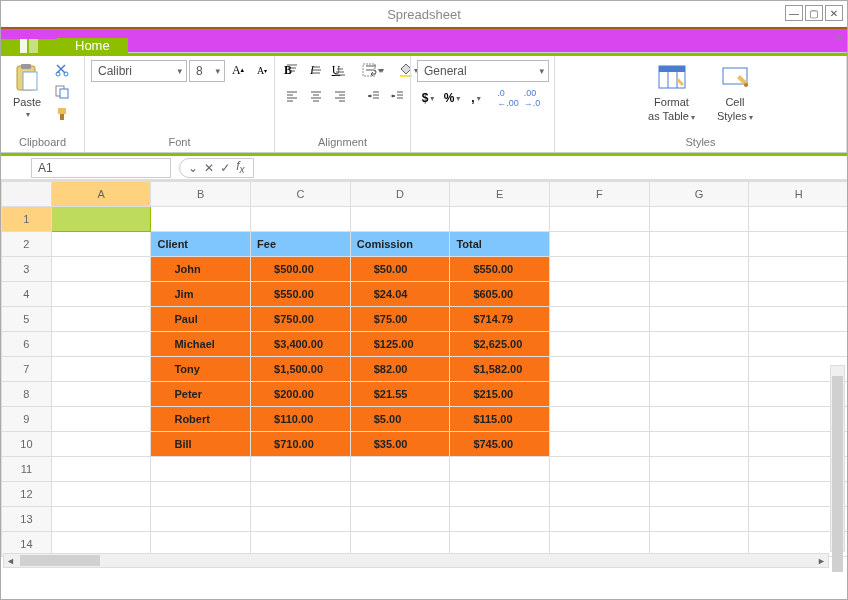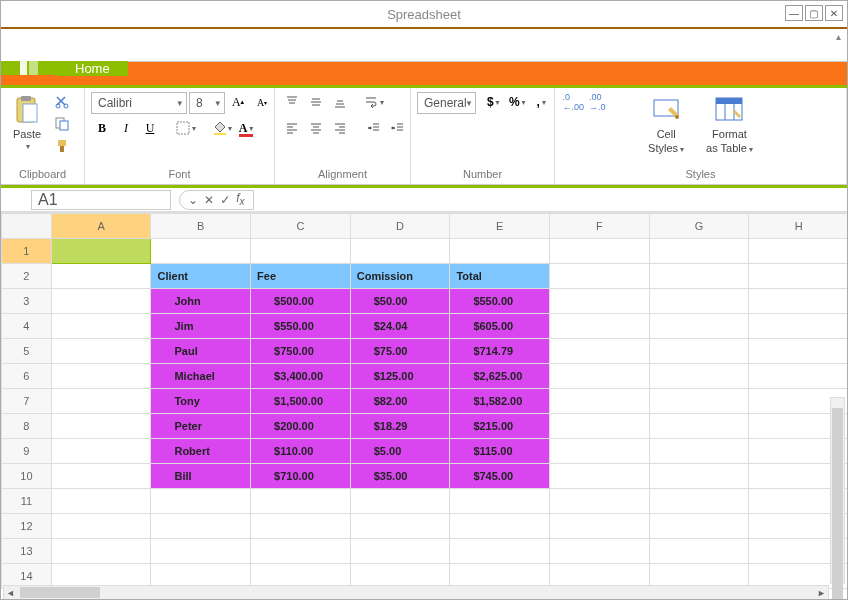--- a/index.html
+++ b/index.html
@@ -1,51 +1,51 @@
 <!DOCTYPE html>
 <html><head>
 <meta charset="utf-8">
 <style>
 * { box-sizing: border-box; margin: 0; padding: 0; }
 body { font-family: "Segoe UI", Arial, sans-serif; font-size: 12px; background: #fff; width: 848px; height: 600px; overflow: hidden; border: 1px solid #aaa; position: relative; }
 .titlebar { height: 28px; display: flex; align-items: center; justify-content: center; position: relative; background: #fff; border-bottom: 2px solid #a16207; color: #888; font-size: 13px; }
 .win-controls { position: absolute; right: 4px; top: 4px; display: flex; gap: 0; }
 .win-btn { width: 18px; height: 16px; border: 1px solid #999; background: #fff; display: flex; align-items: center; justify-content: center; font-size: 10px; cursor: pointer; margin-left: 2px; color:#555; }
 .qat { position: absolute; right: 6px; top: 30px; color: #888; font-size: 10px; }
-.tabs { height: 24px; display: flex; align-items: flex-start; background: #f97316; margin-top: 32px; }
+.tabs { height: 24px; display: flex; align-items: flex-end; background: #d946ef; }
 .tab { padding: 0 18px; display: flex; align-items: center; color: #fff; font-size: 13px; cursor: pointer; }
 .tab-file { background: #8DBF00; width: 56px; justify-content: center; }
 .tab-home { background: #8DBF00; }
 .tabs-rest { flex: 1; border-bottom: 1px solid #ccc; }
 .ribbon { display: flex; height: 100px; border-top: 3px solid #8DBF00; border-bottom: 1px solid #ccc; background: #fff; }
 .group { border-right: 1px solid #ddd; padding: 4px 6px 2px 6px; display: flex; flex-direction: column; position: relative; }
 .group-body { flex: 1; display: flex; align-items: flex-start; gap: 4px; }
 .group-label { text-align: center; color: #777; font-size: 11px; height: 16px; line-height: 16px; }
 .big-btn { display: flex; flex-direction: column; align-items: center; justify-content: flex-start; padding: 2px 4px; cursor: pointer; font-size: 11px; color: #444; gap: 2px; }
 .big-btn .ico { width: 32px; height: 32px; }
 .mini-col { display: flex; flex-direction: column; gap: 2px; }
 .mini { width: 22px; height: 20px; display: flex; align-items: center; justify-content: center; cursor: pointer; border: 1px solid transparent; }
 .combo { height: 22px; border: 1px solid #bbb; background: #fff; display: flex; align-items: center; padding: 0 4px 0 6px; color: #555; font-size: 12px; cursor: pointer; }
 .combo .caret { margin-left: auto; font-size: 9px; color: #666; }
 .row { display: flex; gap: 2px; }
 .namebox-row { height: 24px; display: flex; align-items: center; background: #fff; border-bottom: 1px solid #ddd; }
-.namebox { width: 140px; height: 20px; margin-left: 30px; border: 1px solid #ccc; padding: 0 6px; display: flex; align-items: center; color: #555; background: #fff; font-size: 16px; }
+.namebox { width: 140px; height: 20px; margin-left: 30px; border: 1px solid #ccc; padding: 0 6px; display: flex; align-items: center; color: #555; background: #fff; font-size: 12px; }
 .fx-box { margin-left: 8px; height: 20px; border: 1px solid #ccc; display: flex; align-items: center; gap: 6px; padding: 0 8px; color: #666; font-size: 12px; border-radius: 10px 0 0 10px; }
 .grid-wrap { position: relative; height: 392px; overflow: hidden; border-top: 1px solid #ddd; }
 table.grid { border-collapse: collapse; width: 848px; table-layout: fixed; }
 table.grid th, table.grid td { border: 1px solid #ddd; height: 25px; font-size: 11px; }
 .corner { width: 48px; background: #f5f5f5; }
 th.colh { background: #f7f7f7; color: #666; font-weight: normal; text-align: center; width: 96px; }
 th.colh.sel { background: #FFD27F; }
 th.rowh { width: 48px; background: #f7f7f7; color: #666; font-weight: normal; text-align: center; }
 th.rowh.sel { background: #FFD27F; }
 td.cell { padding: 0 6px; color: #333; }
 td.active { background: #BEDB5E; border: 1px solid #8DBF00 !important; }
 td.hdr { background: #7FC6FF; font-weight: bold; color: #222; }
-td.dat { background: #d946ef; font-weight: bold; color: #222; padding-left: 23px; }
+td.dat { background: #f97316; font-weight: bold; color: #222; padding-left: 23px; }
 .vscroll { position: absolute; right: 2px; top: 184px; width: 15px; bottom: 20px; background: #f0f0f0; border: 1px solid #ddd; }
 .vscroll .thumb { position: absolute; left: 1px; right: 1px; top: 10px; height: 200px; background: #d0d0d0; }
 .hscroll { position: absolute; left: 2px; right: 18px; bottom: 4px; height: 15px; background: #f0f0f0; border: 1px solid #ddd; }
 .hscroll .thumb { position: absolute; top: 1px; bottom: 1px; left: 6px; width: 80px; background: #d0d0d0; }
 .hscroll .arrow, .vscroll .arrow { position: absolute; width: 13px; height: 13px; display:flex; align-items:center; justify-content:center; font-size:9px; color:#666; }
 .ribbon-bottom-line { height: 3px; background: #8DBF00; }
 svg { display: block; }
 .styles-body { flex:1; display:flex; gap:14px; justify-content:center; }
 .caret-dn { font-size: 8px; color: #666; margin-left: 2px; }
 </style>
@@ -107,21 +107,21 @@
               <rect x="3" y="1" width="8" height="6" fill="#E8C060"></rect>
               <rect x="5" y="7" width="4" height="6" fill="#B08030"></rect>
             </svg>
           </div>
       </div>
     </div>
     <div class="group-label">Clipboard</div>
   </div>
 
   <div class="group" style="width:190px">
-    <div class="group-body" style="flex-direction:column;gap:4px;width:100%">
+    <div class="group-body" style="flex-direction:row;gap:4px;width:100%">
       <div class="row">
         <div class="combo" style="width:96px">
             <span>Calibri</span>
             <span class="caret">▾</span>
           </div>
         <div class="combo" style="width:36px">
             <span>8</span>
             <span class="caret">▾</span>
           </div>
         <div class="mini" style="font-family:serif">A<sup style="font-size:7px">▴</sup></div>
@@ -253,21 +253,21 @@
                 <path d="M1 6 L4 7 L1 8 Z" fill="#4A7DD1"></path>
               </g>
             </svg>
           </div>
       </div>
     </div>
     <div class="group-label">Alignment</div>
   </div>
 
   <div class="group" style="width:144px">
-    <div class="group-body" style="flex-direction:row;gap:6px;width:100%">
+    <div class="group-body" style="flex-direction:column;gap:6px;width:100%">
       <div class="combo" style="width:132px">
           <span>General</span>
           <span class="caret">▾</span>
         </div>
       <div class="row">
         <div class="mini">
             <b>$</b>
             <span class="caret-dn">▾</span>
           </div>
         <div class="mini">
@@ -276,44 +276,43 @@
           </div>
         <div class="mini">
             <b>,</b>
             <span class="caret-dn">▾</span>
           </div>
         <div style="width:6px"></div>
         <div class="mini" style="font-size:9px;color:#4A7DD1">.0<br>←.00</div>
         <div class="mini" style="font-size:9px;color:#4A7DD1">.00<br>→.0</div>
       </div>
     </div>
-    <div class="group-label">Number</div>
   </div>
 
   <div class="group" style="flex:1">
     <div class="styles-body">
-      <div class="big-btn">
-        <svg class="ico" viewBox="0 0 32 32">
-            <rect x="4" y="6" width="24" height="16" fill="#fff" stroke="#4A7DD1"></rect>
-            <path d="M18 16 l8 8 l3-3 l-8-8 z" fill="#E8C060"></path>
-            <circle cx="27" cy="23" r="2" fill="#B08030"></circle>
-          </svg>
-        <span>Cell</span>
-        <span><span>Styles</span><span class="caret-dn">▾</span></span>
-      </div>
       <div class="big-btn">
         <svg class="ico" viewBox="0 0 32 32">
             <rect x="3" y="4" width="26" height="22" fill="#fff" stroke="#4A7DD1"></rect>
             <rect x="3" y="4" width="26" height="6" fill="#4A7DD1"></rect>
             <line x1="12" y1="4" x2="12" y2="26" stroke="#4A7DD1"></line>
             <line x1="21" y1="4" x2="21" y2="26" stroke="#4A7DD1"></line>
             <path d="M20 18 l6 6 l2-2 l-6-6 z" fill="#E8C060"></path>
           </svg>
         <span>Format</span>
         <span><span>as Table</span><span class="caret-dn">▾</span></span>
+      </div>
+      <div class="big-btn">
+        <svg class="ico" viewBox="0 0 32 32">
+            <rect x="4" y="6" width="24" height="16" fill="#fff" stroke="#4A7DD1"></rect>
+            <path d="M18 16 l8 8 l3-3 l-8-8 z" fill="#E8C060"></path>
+            <circle cx="27" cy="23" r="2" fill="#B08030"></circle>
+          </svg>
+        <span>Cell</span>
+        <span><span>Styles</span><span class="caret-dn">▾</span></span>
       </div>
     </div>
     <div class="group-label">Styles</div>
   </div>
 
 </div>
 <div class="ribbon-bottom-line"></div>
 
 <div class="namebox-row">
   <div class="namebox">
@@ -416,21 +415,21 @@
           <td class="cell dat">$1,582.00</td>
           <td class="cell"></td>
           <td class="cell"></td>
           <td class="cell"></td>
         </tr>
     <tr>
           <th class="rowh">8</th>
           <td class="cell"></td>
           <td class="cell dat">Peter</td>
           <td class="cell dat">$200.00</td>
-          <td class="cell dat">$18.29</td>
+          <td class="cell dat">$21.55</td>
           <td class="cell dat">$215.00</td>
           <td class="cell"></td>
           <td class="cell"></td>
           <td class="cell"></td>
         </tr>
     <tr>
           <th class="rowh">9</th>
           <td class="cell"></td>
           <td class="cell dat">Robert</td>
           <td class="cell dat">$110.00</td>

